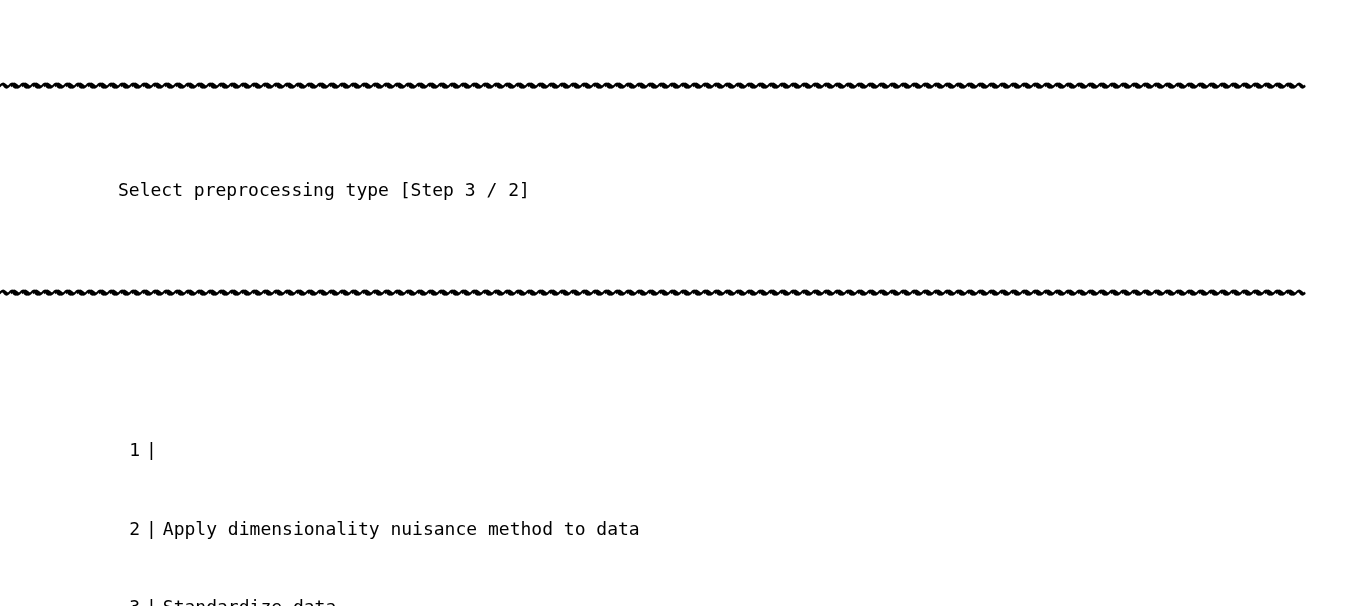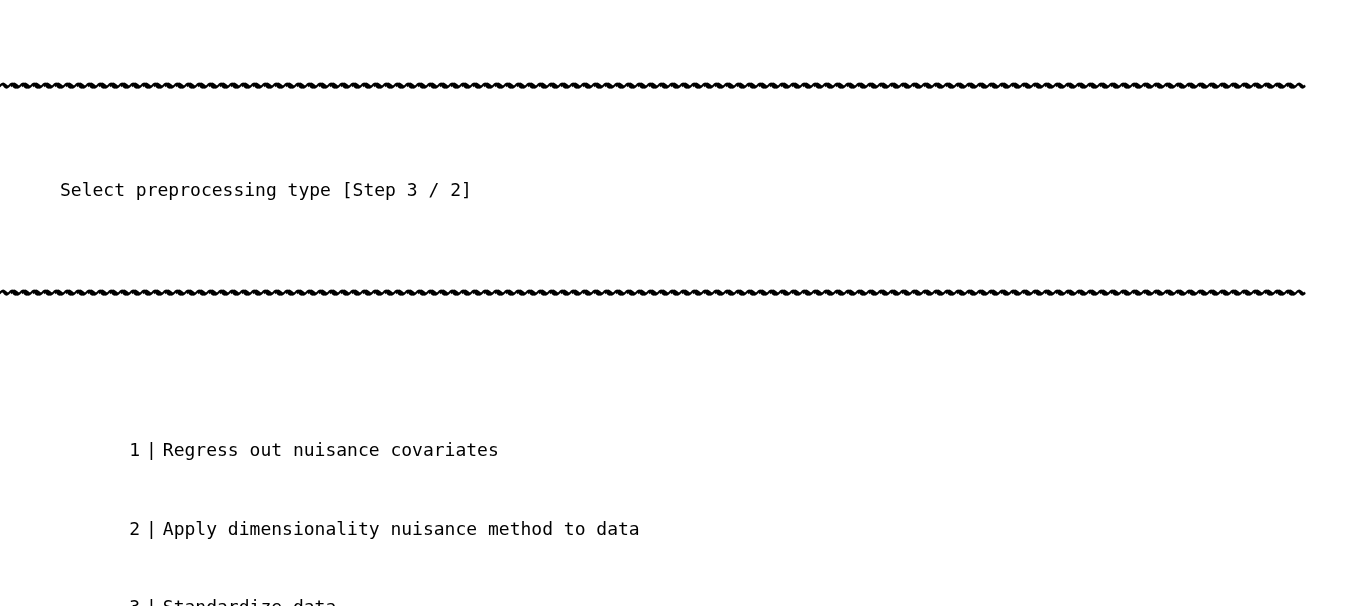--- a/index.html
+++ b/index.html
@@ -26,21 +26,21 @@
       content: "〰〰〰〰〰〰〰〰〰〰〰〰〰〰〰〰〰〰〰〰〰〰〰〰〰〰〰〰〰〰〰〰〰〰〰〰〰〰〰〰〰〰〰〰〰〰〰〰〰〰〰〰〰〰〰〰〰〰〰〰〰〰〰〰〰〰〰〰〰〰〰〰〰〰〰〰〰〰〰〰〰〰〰〰〰〰〰〰〰〰〰〰〰〰〰〰〰〰〰〰〰〰〰〰〰〰〰〰〰〰〰〰〰〰〰〰〰〰";
       letter-spacing: -7px;
       font-size: 18px;
       position: absolute;
       left: 0;
       top: -6px;
       font-weight: bold;
       white-space: nowrap;
     }
     .header-title {
-      padding-left: 60px;
+      padding-left: 118px;
       padding-top: 4px;
       padding-bottom: 4px;
     }
     .menu-list {
       padding-top: 6px;
       padding-bottom: 6px;
     }
     .menu-item {
       display: flex;
     }
@@ -62,21 +62,21 @@
 <div class="terminal">
 
   <div class="wave-line"></div>
 
   <div class="header-title">Select preprocessing type [Step 3 / 2]</div>
 
   <div class="wave-line"></div>
 
   <div class="menu-list">
     <div class="menu-item">
-      <span class="menu-num">1</span><span class="menu-sep">|</span><span class="menu-label">Regress out nuisance covariates</span>
+      <span class="menu-num">1</span><span class="menu-sep">|</span>
     </div>
     <div class="menu-item">
       <span class="menu-num">2</span><span class="menu-sep">|</span><span class="menu-label">Apply dimensionality nuisance method to data</span>
     </div>
     <div class="menu-item">
       <span class="menu-num">3</span><span class="menu-sep">|</span><span class="menu-label">Standardize data</span>
     </div>
     
     
     

